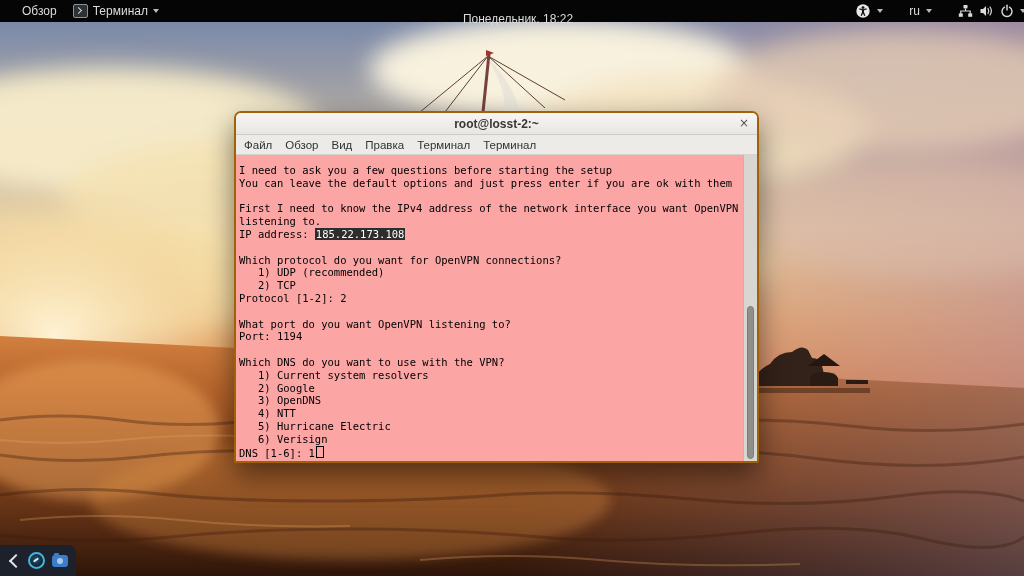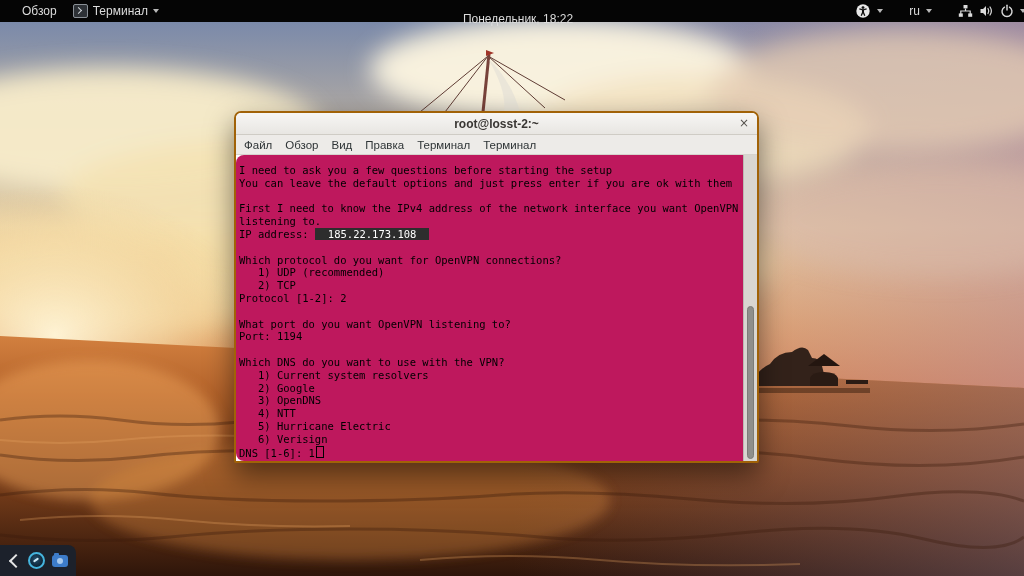--- a/index.html
+++ b/index.html
@@ -36,27 +36,27 @@
     height:21px;flex:0 0 21px;background:linear-gradient(#f7f6f4,#e8e6e2);
     border-bottom:1px solid #cfccc5;display:flex;align-items:center;justify-content:center;position:relative;
   }
   .title{font-weight:bold;font-size:12px;color:#393633;}
   .close-btn{position:absolute;right:8px;top:3px;color:#55524d;font-size:12px;line-height:14px;font-family:"DejaVu Sans",sans-serif;cursor:default;}
   .menubar{
     height:19px;flex:0 0 19px;background:#edebe8;border-bottom:1px solid #d6d3cd;
     display:flex;align-items:center;gap:13px;padding-left:8px;font-size:11.5px;color:#2e3436;
   }
   .menu-item{cursor:default;text-align:center;}
-  .term-area{flex:1;display:flex;min-height:0;background:#be185d;border-radius:8px;}
+  .term-area{flex:1;display:flex;min-height:0;background:#fca5a5;}
   .term-content{
     flex:1;padding:9px 2px 0 3px;font-family:"DejaVu Sans Mono",monospace;
     font-size:10.5px;line-height:12.8px;color:#000;white-space:pre;overflow:hidden;
   }
   .term-line{min-height:12.8px;}
-  .sel{background:#2d2d2d;color:#fff;padding:0 13px;}
+  .sel{background:#2d2d2d;color:#fff;padding:0 1px;}
   .cursor{display:inline-block;width:6px;height:10px;border:1px solid #000;vertical-align:-1px;margin-left:1px;}
   .scrollbar{flex:0 0 13px;background:#d9d6d1;border-left:1px solid #bcb9b3;position:relative;}
   .scroll-thumb{position:absolute;left:3px;right:3px;top:49.5%;bottom:2px;background:#8f8f8b;border:1px solid #7c7c78;border-radius:4px;}
 
   
   .dock{
     position:absolute;left:0;bottom:0;width:76px;height:31px;background:#1c212b;
     border-radius:0 8px 0 0;display:flex;align-items:center;justify-content:space-between;
     padding:0 8px;z-index:6;box-sizing:border-box;
   }

